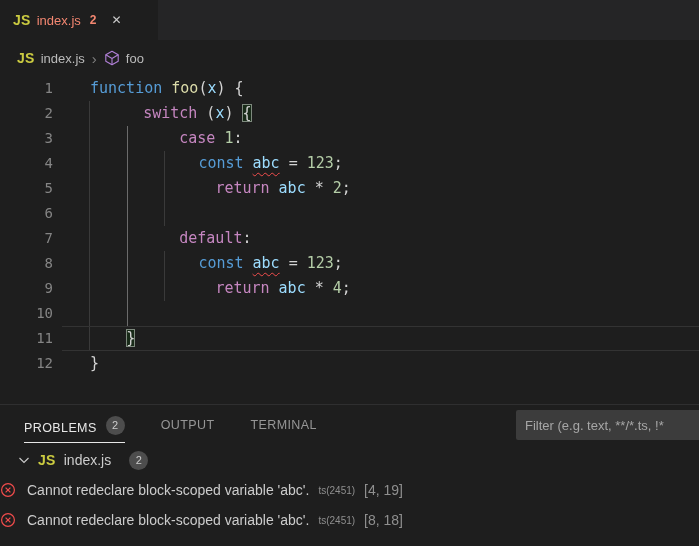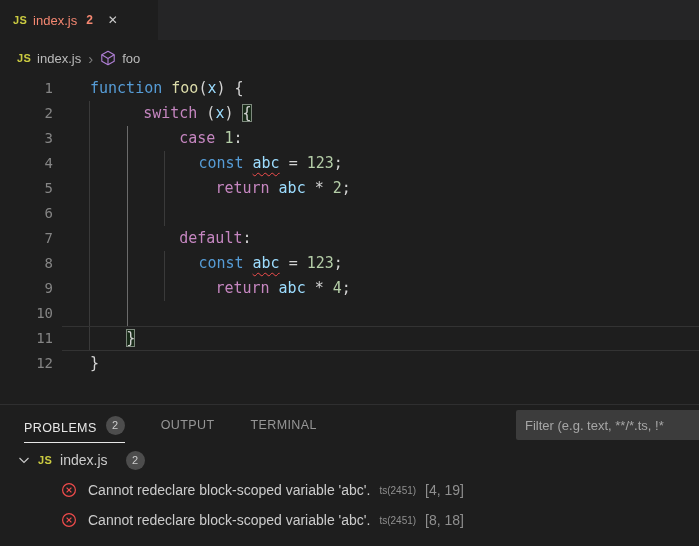--- a/index.html
+++ b/index.html
@@ -10,21 +10,21 @@
     color:#CCCCCC;
     position:relative;
   }
 
   
   .tabbar { height:40px; background:#252526; display:flex; align-items:stretch; }
   .tab {
     width:158px; background:#1E1E1E; display:flex; align-items:center;
     padding:0 10px 0 13px; gap:6px; cursor:pointer;
   }
-  .js-icon { color:#CBCB41; font-weight:700; font-size:11px; letter-spacing:0.3px; }
+  .js-icon { color:#CBCB41; font-weight:700; font-size:14px; letter-spacing:0.3px; }
   .tab-name { color:#F48771; font-size:13px; }
   .tab-badge { color:#F48771; font-size:12px; font-weight:600; margin-left:3px; }
   .tab-close { color:#CCCCCC; font-size:12px; margin-left:9px; }
 
   
   .breadcrumb {
     height:36px; background:#1E1E1E; display:flex; align-items:center;
     padding-left:17px; gap:6px; font-size:13px; color:#BBBBBB;
   }
   .crumb-sep { color:#7E7E7E; font-size:15px; margin:0 1px; }
@@ -89,21 +89,21 @@
     color:#CCCCCC; font-size:13px; padding:0 9px;
     font-family:"Liberation Sans", sans-serif; outline:none;
   }
   .filter-input::placeholder { color:#A6A6A6; }
 
   .tree-row { height:30px; display:flex; align-items:center; cursor:pointer; }
   .file-row { padding-left:16px; gap:6px; }
   .file-row .file-name { font-size:14px; color:#CCCCCC; margin-left:2px; }
   .file-row .badge { margin-left:12px; }
   .chevron-icon, .err-icon { width:16px; height:16px; display:block; flex:none; }
-  .problem-row { padding-left:61px; gap:0; }
+  .problem-row { gap:0; }
   .problem-row .msg { font-size:14px; color:#CCCCCC; margin-left:11px; }
   .problem-row .src { font-size:10px; color:#8F8F8F; margin-left:9px; }
   .problem-row .loc { font-size:14px; color:#8F8F8F; margin-left:9px; }
 </style>
 </head>
 <body>
 
 <div class="tabbar">
   <div class="tab">
     <span class="js-icon">JS</span>

